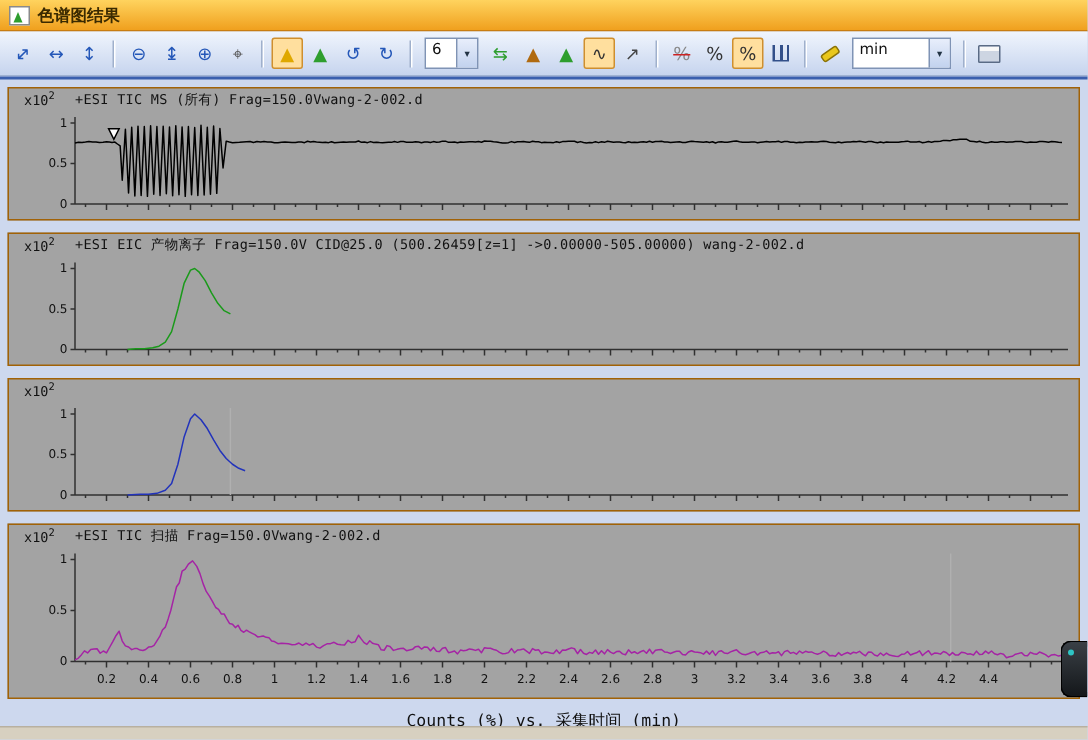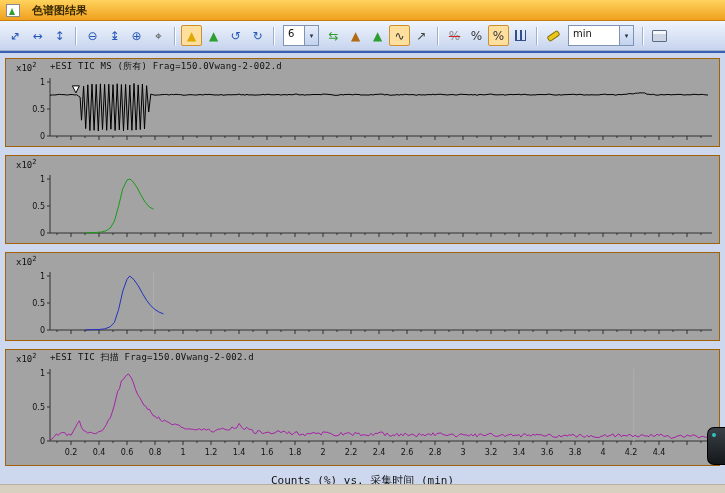--- a/index.html
+++ b/index.html
@@ -1,20 +1,20 @@
 <!DOCTYPE html>
 <html><head>
 <meta charset="utf-8">
 <style>
   html,body{margin:0;padding:0;}
   body{width:725px;height:493px;overflow:hidden;font-family:"DejaVu Sans",sans-serif;background:#cdd8ee;}
   .window{position:relative;width:725px;height:493px;background:#cdd8ee;}
 
   
-  .titlebar{height:20px;background:linear-gradient(#ffd35e,#f0a01e);border-bottom:1px solid #c87d12;display:flex;align-items:center;gap:12px;padding:0 6px;}
+  .titlebar{height:20px;background:linear-gradient(#ffd35e,#f0a01e);border-bottom:1px solid #c87d12;display:flex;align-items:center;gap:5px;padding:0 6px;}
   .title-icon{width:12px;height:11px;background:#fff;border:1px solid #8a8a8a;position:relative;flex:0 0 auto;}
   .title-icon::after{content:'';position:absolute;left:2px;bottom:1px;border-left:3px solid transparent;border-right:3px solid transparent;border-bottom:7px solid #2e9e2e;}
   .title-text{font-size:11px;font-weight:bold;color:#3a2a00;}
 
   
   .toolbar{height:29px;background:linear-gradient(#f0f5fd,#c6d4ee);border-bottom:1px solid #9fb2d2;display:flex;align-items:center;padding:0 5px;gap:1px;}
   .tbtn{width:19px;height:19px;display:flex;align-items:center;justify-content:center;border:1px solid transparent;border-radius:2px;flex:0 0 auto;}
   .tbtn.sel{background:#ffdf9e;border-color:#cf8f2e;}
   .glyph{font-size:12px;line-height:1;display:inline-block;}
   .glyph.strike{text-decoration:line-through;text-decoration-color:#cc2222;}
@@ -200,20 +200,21 @@
             <line x1="667" y1="62" x2="667" y2="64" class="tick"></line>
             <line x1="680.9999999999999" y1="62" x2="680.9999999999999" y2="66" class="tick"></line>
             <line x1="695" y1="62" x2="695" y2="64" class="tick"></line>
             <polyline points="44.0,21.3 46.3,20.9 48.7,21.0 51.0,20.7 53.3,20.3 55.7,20.6 58.0,20.6 60.3,21.0 62.7,20.8 65.0,20.5 66.9,20.6 68.7,21.0 70.6,20.7 72.3,22.0 74.1,23.2 75.5,46.2 77.6,12.2 79.7,54.6 81.8,10.8 83.9,56.6 86.0,10.1 88.1,56.3 90.2,10.4 92.3,56.9 94.4,9.9 96.5,55.5 98.6,10.4 100.7,56.3 102.8,10.2 104.9,55.2 107.0,10.7 109.1,56.5 111.2,9.8 113.3,55.8 115.4,10.6 117.5,56.9 119.6,10.4 121.7,55.8 123.8,11.0 125.9,56.3 128.0,9.5 130.1,56.0 132.2,10.9 134.3,55.5 136.4,10.0 138.5,54.9 140.6,11.7 142.7,38.0 144.8,20.1 146.9,20.7 149.0,21.2 151.3,21.0 153.7,20.9 156.0,20.6 158.3,20.5 160.7,20.4 163.0,21.0 165.3,20.4 167.7,20.7 170.0,20.3 172.3,20.6 174.7,20.6 177.0,21.2 179.3,21.2 181.7,20.9 184.0,20.6 186.3,20.8 188.7,21.0 191.0,21.0 193.0,20.6 195.0,20.6 197.0,21.1 199.0,20.2 201.0,20.7 203.0,20.3 205.0,20.6 207.0,20.8 209.0,21.0 211.0,20.9 213.0,21.1 215.0,20.5 217.0,21.2 219.0,21.0 221.0,20.8 223.0,20.7 225.0,20.9 227.0,20.7 229.0,20.7 231.0,20.7 233.0,20.0 235.0,20.9 237.0,20.6 239.0,21.1 241.0,20.4 243.0,21.0 245.0,20.8 247.0,21.0 249.0,21.1 251.0,21.0 253.0,20.9 255.0,20.9 257.0,20.3 259.0,20.9 261.0,20.3 263.0,20.4 265.0,20.8 267.0,20.8 269.0,20.8 271.0,20.5 273.0,20.6 275.0,21.1 277.0,20.7 279.0,20.6 281.0,21.0 283.0,20.4 285.0,20.8 287.0,20.7 289.0,20.1 291.0,20.1 293.0,20.9 295.0,20.8 297.0,20.7 299.0,21.2 301.0,20.7 303.0,20.9 305.0,20.7 307.0,20.5 309.0,20.5 311.0,20.6 313.0,20.4 315.0,20.8 317.0,20.0 319.0,20.2 321.0,20.2 323.0,20.5 325.0,20.6 327.0,21.0 329.0,21.3 331.0,21.3 333.0,21.1 335.0,20.4 337.0,21.0 339.0,20.5 341.0,20.5 343.0,20.3 345.0,20.6 347.0,20.9 349.0,20.2 351.0,20.5 353.0,20.5 355.0,21.1 357.0,20.9 359.0,21.0 361.0,21.0 363.0,21.1 365.0,20.5 367.0,21.0 369.0,20.4 371.0,20.4 373.0,20.2 375.0,20.1 377.0,20.2 379.0,21.0 381.0,20.4 383.0,21.0 385.0,21.3 387.0,21.0 389.0,21.1 391.0,20.5 393.0,21.1 395.0,20.5 397.0,20.9 399.0,20.2 401.0,20.5 403.0,20.8 405.0,20.6 407.0,20.6 409.0,21.0 411.0,21.2 413.0,20.5 415.0,21.0 417.0,20.8 419.0,21.0 421.0,20.7 423.0,20.5 425.0,20.8 427.0,20.2 429.0,20.8 431.0,20.3 433.0,20.3 435.0,20.2 437.0,20.6 439.0,20.7 441.0,21.0 443.0,20.8 445.0,20.6 447.0,20.5 449.0,21.0 451.0,21.0 453.0,20.5 455.0,20.2 457.0,20.4 459.0,20.5 461.0,20.6 463.0,20.9 465.0,20.5 467.0,21.0 469.0,20.5 471.0,21.3 473.0,20.6 475.0,20.5 477.0,20.8 479.0,20.8 481.0,20.5 483.0,20.2 485.0,20.0 487.0,20.5 489.0,20.8 491.0,20.9 493.0,20.8 495.0,20.7 497.0,20.6 499.0,21.2 501.0,20.8 503.0,20.6 505.0,20.4 507.0,20.7 509.0,20.5 511.0,20.5 513.0,20.2 515.0,20.9 517.0,20.4 519.0,20.3 521.0,20.8 523.0,20.8 525.0,21.1 527.0,20.8 529.0,21.0 531.0,20.6 533.0,20.6 535.0,20.5 537.0,20.6 539.0,20.7 541.0,20.4 543.0,20.1 545.0,20.4 547.0,20.9 549.0,21.0 551.0,21.1 553.0,20.6 555.0,21.1 557.0,20.8 559.0,20.6 561.0,20.7 563.0,20.4 565.0,20.5 567.0,20.2 569.0,20.5 571.0,20.8 573.0,20.3 575.0,20.4 577.0,20.9 579.0,21.1 581.0,20.7 583.0,21.1 585.0,20.7 587.0,20.9 589.0,20.9 591.0,20.9 593.0,20.9 595.0,20.5 597.0,20.4 599.0,20.1 601.0,20.7 603.0,20.6 605.0,20.6 607.0,20.4 609.0,21.2 611.0,20.9 613.0,20.4 615.0,20.8 617.0,20.4 619.0,20.3 621.0,20.2 623.0,19.6 625.0,19.7 627.2,19.9 629.5,19.2 631.7,19.2 634.0,18.8 636.2,18.9 638.5,18.9 640.9,20.2 643.2,20.3 645.2,20.7 647.1,20.2 649.1,20.9 651.0,21.2 653.0,21.0 655.0,20.5 657.0,20.8 659.0,20.8 661.0,20.5 663.0,20.5 665.0,20.9 667.0,20.6 669.0,20.7 671.0,20.4 673.0,20.4 675.0,20.4 677.0,20.9 679.0,21.0 681.0,20.7 683.0,20.8 685.0,20.8 687.0,20.3 689.0,20.4 691.0,20.5 693.0,20.8 695.0,20.3 697.3,20.5 699.7,20.9 702.0,21.0" fill="none" stroke="#000000" stroke-width="1" stroke-linejoin="round"></polyline>
             <path d="M 66.4 11.879999999999995 L 73.4 11.879999999999995 L 69.9 18.879999999999995 Z" fill="#ffffff" stroke="#000000" stroke-width="1"></path>
           </svg>
         </div>
         <div class="panel">
           <div class="phead">
             <span class="yscale">x10<sup>2</sup></span>
+            <span class="plabel">+ESI EIC 产物离子 Frag=150.0V CID@25.0 (500.26459[z=1] -&gt;0.00000-505.00000) wang-2-002.d</span>
           </div>
           <svg width="712" height="72">
             <line x1="44" y1="4" x2="44" y2="62" class="ax"></line>
             <line x1="44" y1="62" x2="706" y2="62" class="ax"></line>
             <line x1="41" y1="8" x2="44" y2="8" class="tick"></line>
             <text x="39" y="10.5" text-anchor="end">1</text>
             <line x1="41" y1="35" x2="44" y2="35" class="tick"></line>
             <text x="39" y="37.5" text-anchor="end">0.5</text>
             <line x1="41" y1="62" x2="44" y2="62" class="tick"></line>
             <text x="39" y="64.5" text-anchor="end">0</text>

